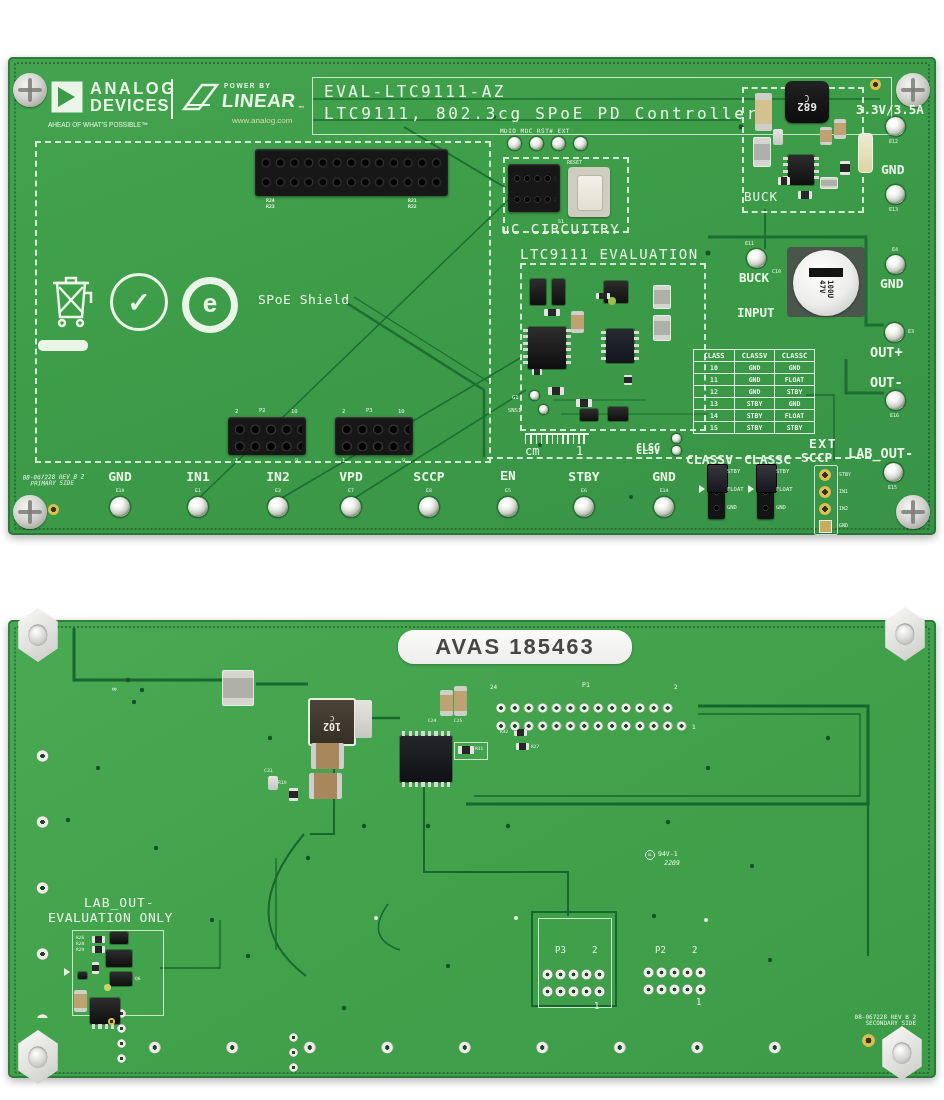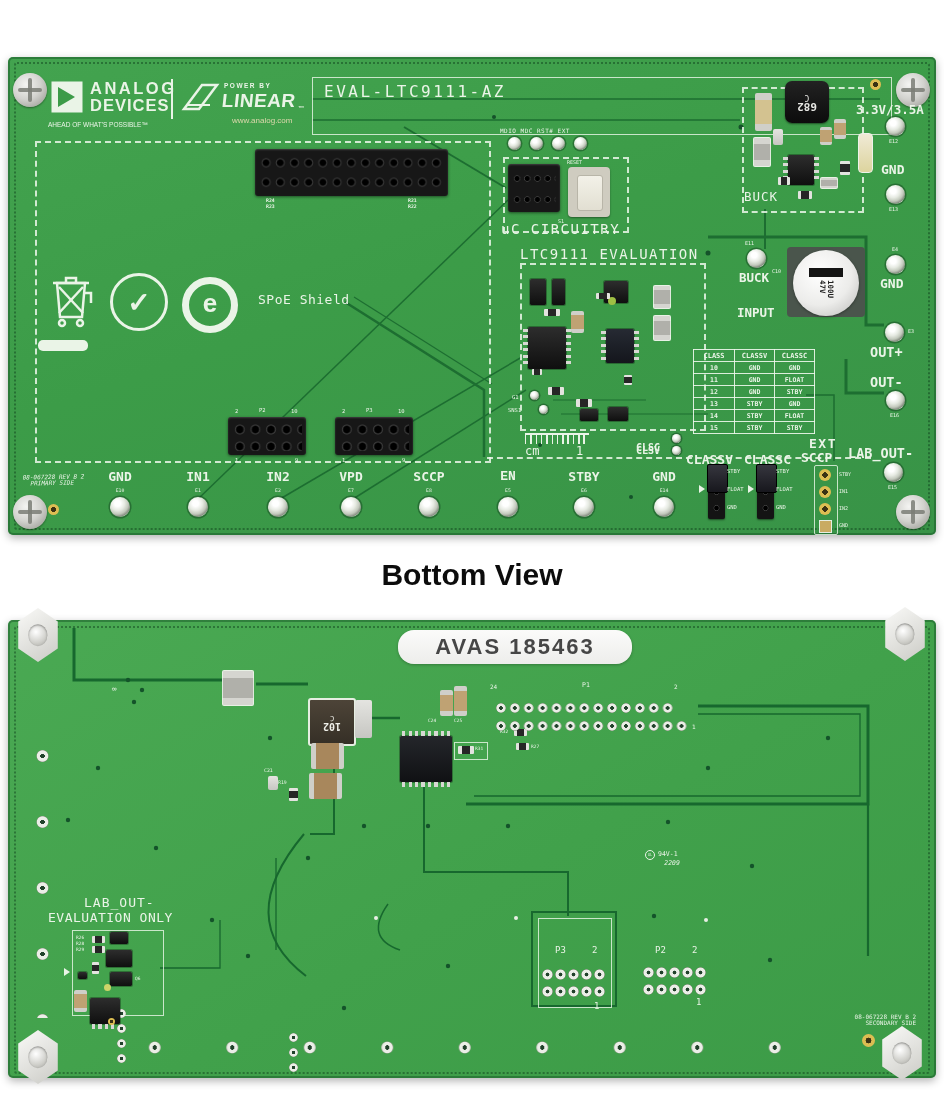--- a/index.html
+++ b/index.html
@@ -108,20 +108,21 @@
     <svg class="abs" style="left:172px;top:23px;" width="40" height="34">
       <path d="M4 29 L22 5 L37 5 L19 29 Z" fill="none" stroke="#eaf4e7" stroke-width="2.5"></path>
       <path d="M8 25 L30 25" stroke="#eaf4e7" stroke-width="2"></path>
     </svg>
     <div class="silk sans" style="left:216px;top:26px;font-size:6.5px;letter-spacing:1.5px;">POWER BY</div>
     <div class="silk sans" style="left:214px;top:34px;font-size:19px;letter-spacing:.5px;transform:skewX(-6deg);">LINEAR</div>
     <div class="silk sans" style="left:290px;top:48px;font-size:6px;">™</div>
     <div class="silk sans" style="left:224px;top:60px;font-size:8px;color:#ddd8ac;font-weight:normal;">www.analog.com</div>
 
     <div class="silk" style="left:316px;top:27px;font-size:16px;letter-spacing:2.5px;font-weight:normal;">EVAL-LTC9111-AZ</div>
+    <div class="silk" style="left:316px;top:49px;font-size:16px;letter-spacing:2.8px;font-weight:normal;">LTC9111, 802.3cg SPoE PD Controller</div>
 
     <div class="conn" style="left:247px;top:92px;width:193px;height:47px;">
       <div class="holes" style="background-size:14.2px 19.5px;"></div>
     </div>
     <div class="silk" style="left:258px;top:141px;font-size:4.8px;">R24</div>
     <div class="silk" style="left:258px;top:147px;font-size:4.8px;">R23</div>
     <div class="silk" style="left:400px;top:141px;font-size:4.8px;">R21</div>
     <div class="silk" style="left:400px;top:147px;font-size:4.8px;">R22</div>
 
     <div class="silk" style="left:492px;top:71px;font-size:6px;letter-spacing:.5px;font-weight:normal;">MDIO  MDC  RST#  EXT</div>
@@ -370,21 +371,20 @@
     <div class="silk ctext" style="left:628px;top:413px;width:56px;font-size:13px;">GND</div>
     <div class="silk ctext" style="left:644px;top:431px;width:24px;font-size:4.8px;font-weight:normal;">E14</div>
     <div class="tp" style="left:646px;top:440px;width:20px;height:20px;"></div>
 
     <div class="silk" style="left:14px;top:417px;font-size:6px;font-weight:normal;transform:skewX(-12deg) rotate(-1deg);text-align:center;">
       <div>08-067228 REV B 2</div>
       <div>PRIMARY SIDE</div>
     </div>
   </div>
 
-  <div class="view-title" style="top:558px;">Bottom View</div>
 
   <div id="bottom-board" class="board">
     <div class="fence" style="left:6px;top:6px;width:912px;height:444px;"></div>
 
     <svg class="traces" width="928" height="458">
       <g stroke="#17682e" fill="none">
         <path d="M66 8 V60 H214" stroke-width="3"></path>
         <path d="M248 64 H300" stroke-width="3"></path>
         <path d="M342 98 H392" stroke-width="2.5"></path>
         <path d="M326 148 V214 H302" stroke-width="2"></path>

